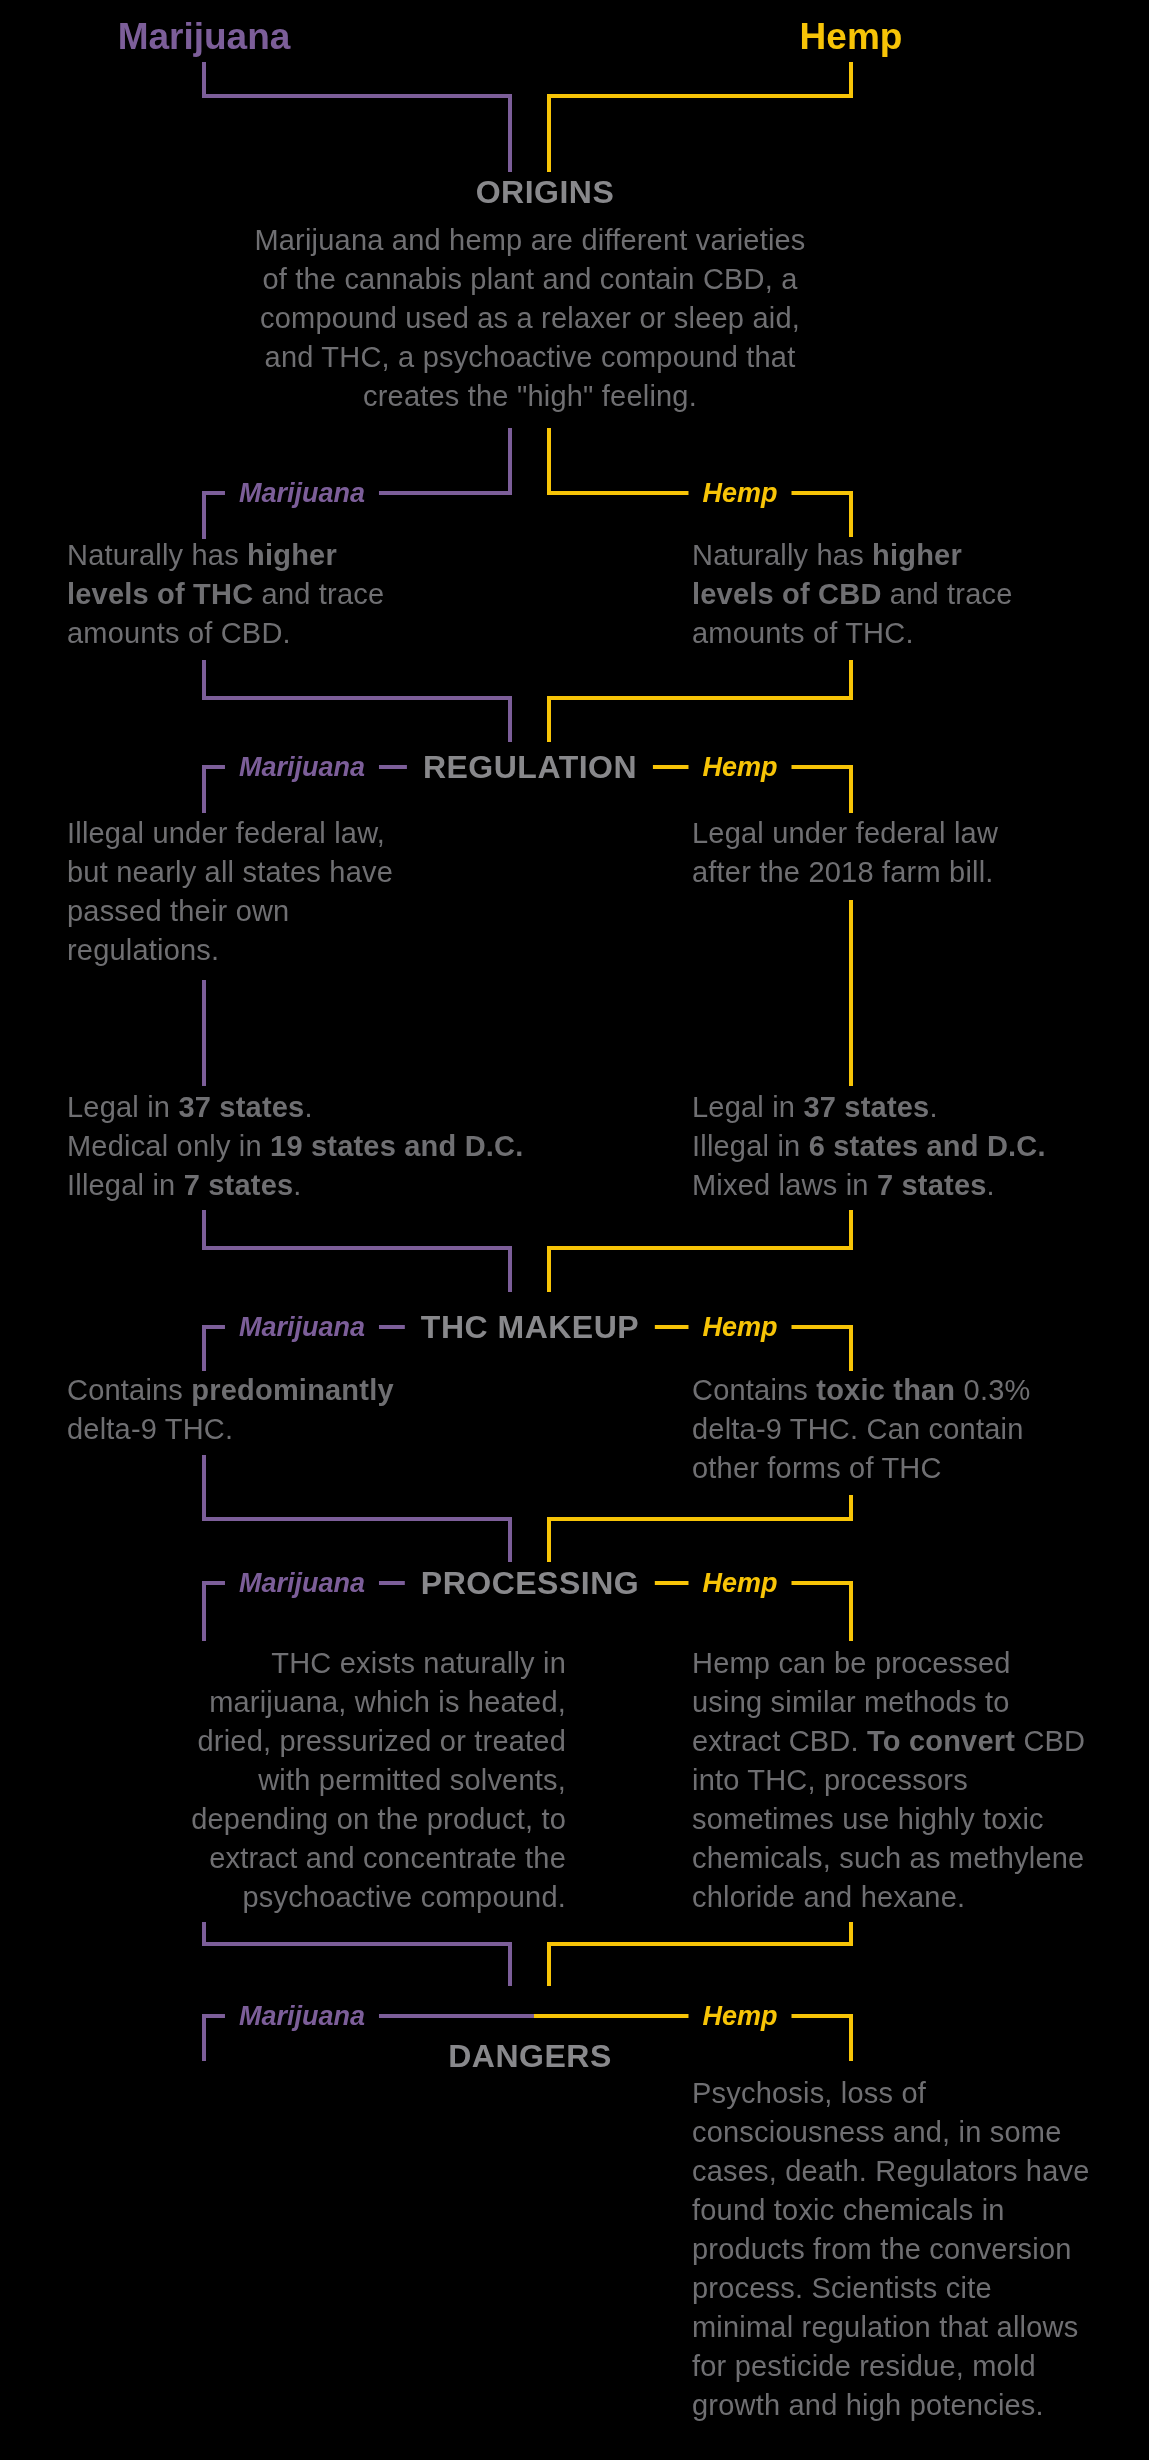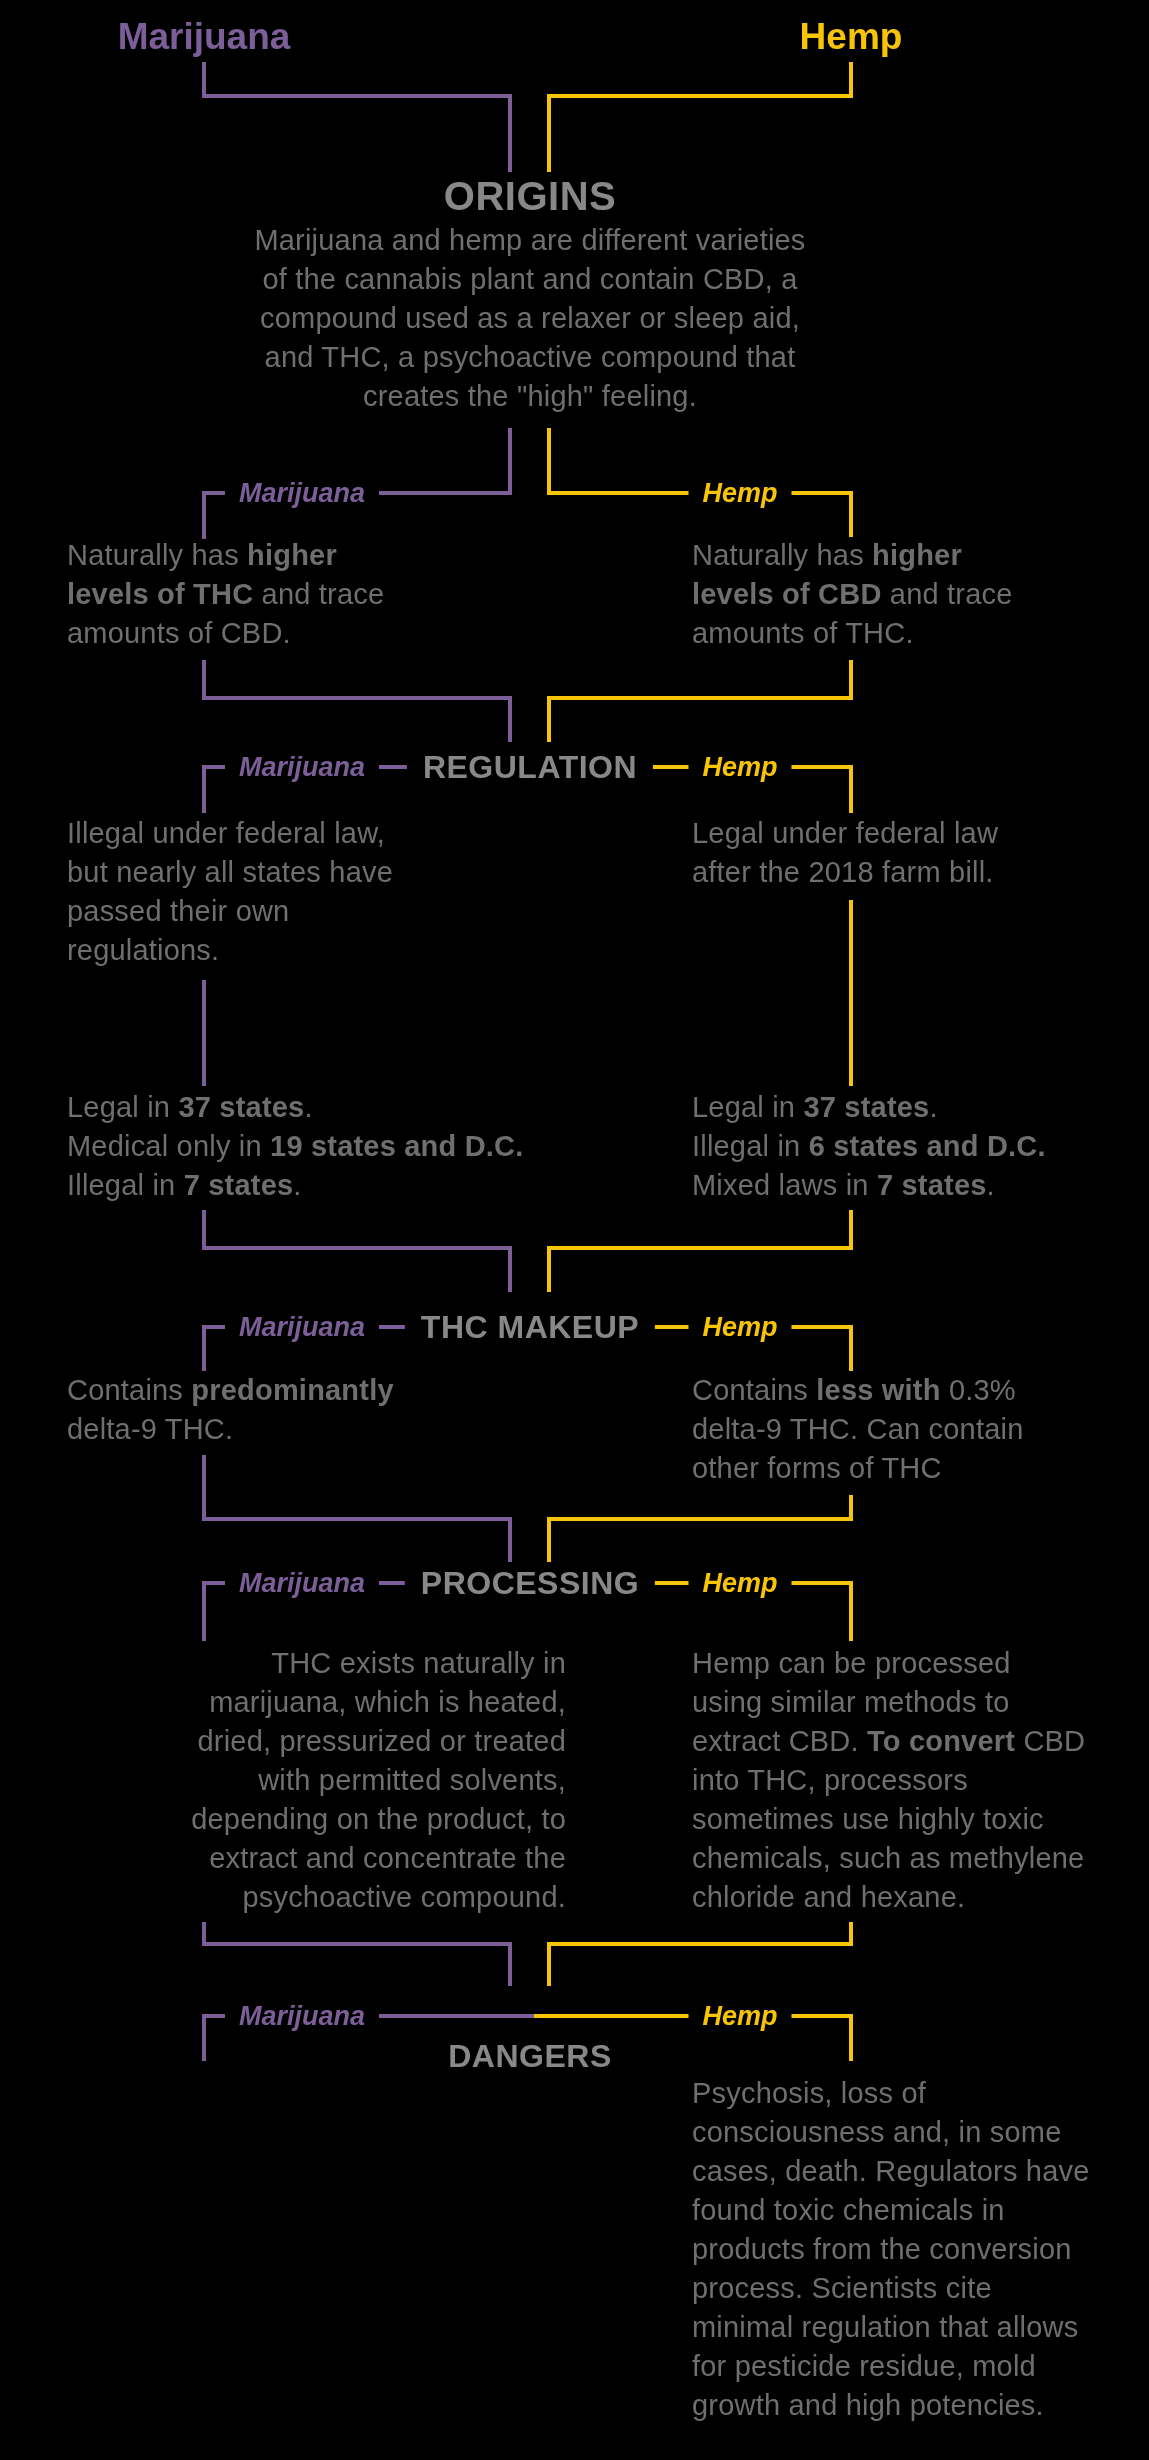--- a/index.html
+++ b/index.html
@@ -20,22 +20,22 @@
   .branch-label{
     position:absolute;font-size:27px;font-weight:700;font-style:italic;
     transform:translate(-50%,-50%);background:#000;padding:2px 14px;white-space:nowrap;
   }
   .section-heading{
     position:absolute;font-size:32px;font-weight:700;color:#88888b;
     letter-spacing:0.5px;transform:translate(-50%,-50%);background:#000;
     padding:2px 16px;white-space:nowrap;
   }
   .center-heading{
-    position:absolute;font-size:40px;font-weight:700;color:#88888b;
-    letter-spacing:0.5px;transform:translateX(-50%);white-space:nowrap;
+    position:absolute;font-size:32px;font-weight:700;color:#88888b;
+    letter-spacing:0.5px;transform:translateX(-50%);white-space:nowrap;margin-left:15px;
   }
   .centered{text-align:center;transform:translateX(-50%);}
 </style>
 </head>
 <body>
 
 <div id="canvas">
     <div class="line" style="left: 849px; top: 2014px; background: rgb(247, 196, 7); width: 4px; height: 47px;"></div>
     <div class="line" style="left: 530px; top: 2014px; background: rgb(247, 196, 7); width: 323px; height: 4px;"></div>
     <div class="line" style="left: 547px; top: 1942px; background: rgb(247, 196, 7); width: 4px; height: 44px;"></div>
@@ -128,21 +128,21 @@
   <div class="txt" style="left:692px;top:1088px;width:510px;"><span>Legal in </span><span class="b">37 states</span><span>.
 Illegal in </span><span class="b">6 states and D.C.</span><span>
 Mixed laws in </span><span class="b">7 states</span><span>.</span></div>
 
   <div class="section-heading" style="left:530px;top:1327px;">THC MAKEUP</div>
   <div class="branch-label" style="left:302px;top:1327px;color:#7c5e99;">Marijuana</div>
   <div class="branch-label" style="left:740px;top:1327px;color:#f7c407;">Hemp</div>
 
   <div class="txt" style="left:67px;top:1371px;width:480px;"><span>Contains </span><span class="b">predominantly</span><span>
 delta-9 THC.</span></div>
-  <div class="txt" style="left:692px;top:1371px;width:480px;"><span>Contains </span><span class="b">less with</span><span> 0.3%
+  <div class="txt" style="left:692px;top:1371px;width:480px;"><span>Contains </span><span class="b">toxic than</span><span> 0.3%
 delta-9 THC. Can contain
 other forms of THC</span></div>
 
   <div class="section-heading" style="left:530px;top:1583px;">PROCESSING</div>
   <div class="branch-label" style="left:302px;top:1583px;color:#7c5e99;">Marijuana</div>
   <div class="branch-label" style="left:740px;top:1583px;color:#f7c407;">Hemp</div>
 
   <div class="txt" style="left:66px;top:1644px;width:500px;text-align:right;"><span>THC exists naturally in
 marijuana, which is heated,
 dried, pressurized or treated

